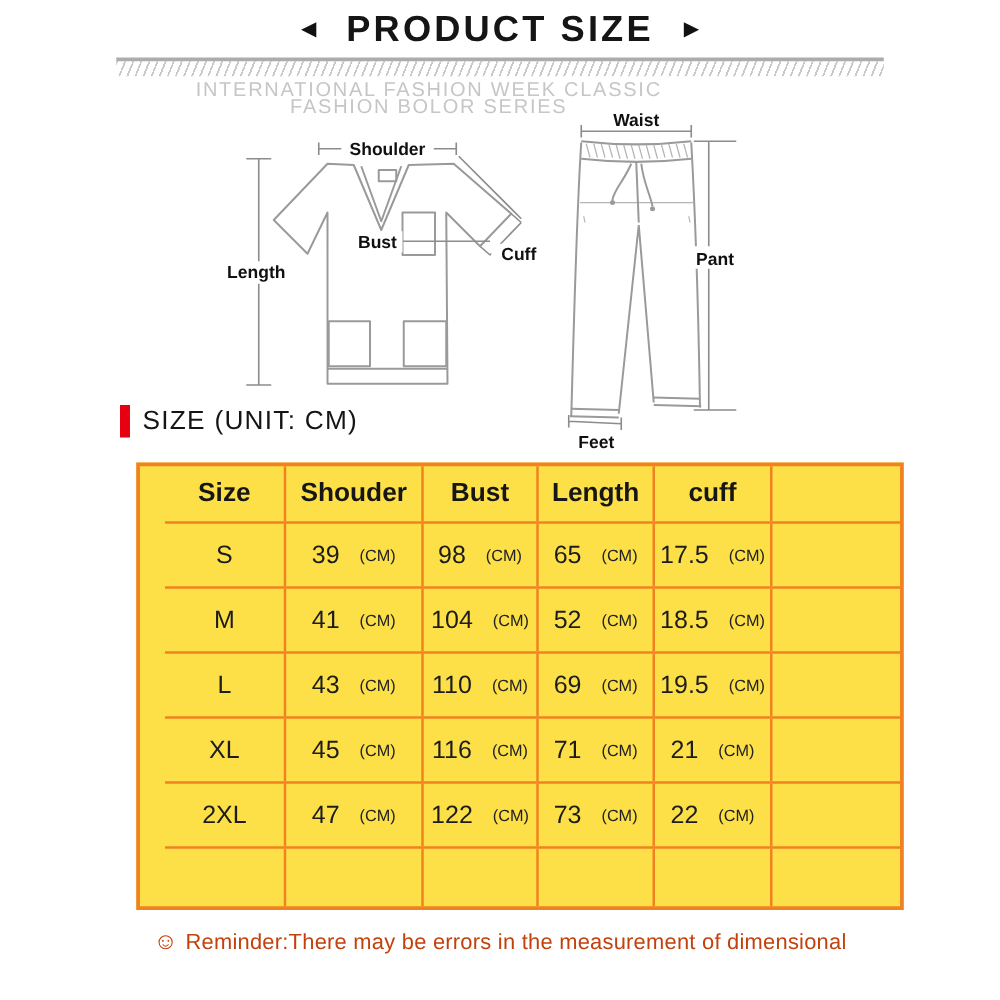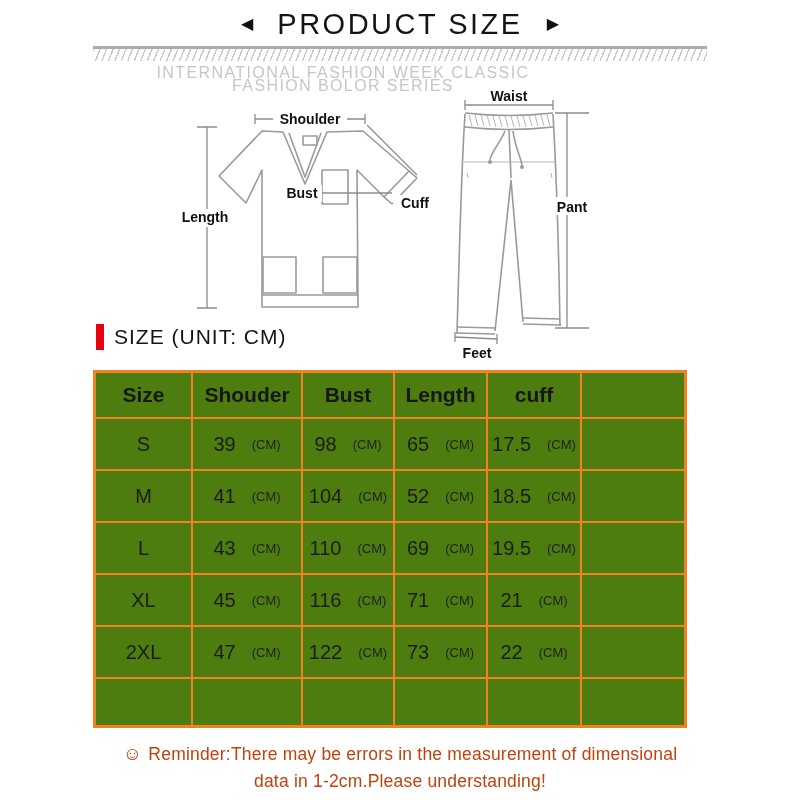--- a/index.html
+++ b/index.html
@@ -4,21 +4,21 @@
 <style>
   :root{ --orange:#f08222; --red:#e60012; }
   html,body{margin:0;padding:0;background:#fff;}
   .page{position:relative;width:800px;height:800px;background:#fff;overflow:hidden;
         font-family:"Liberation Sans",sans-serif;color:#111;}
 
   
   .title-row{position:absolute;top:6px;left:0;width:800px;height:36px;
              display:flex;align-items:center;justify-content:center;gap:24px;}
   .title-arrow{font-size:16px;color:#111;line-height:1;}
-  .title-text{font-size:29px;font-weight:normal;letter-spacing:2.5px;color:#151515;}
+  .title-text{font-size:29px;font-weight:bold;letter-spacing:2.5px;color:#151515;}
 
   
   .hatch-band{position:absolute;top:46px;left:93px;width:614px;height:12px;
               border-top:3px solid #acacac;
               background:repeating-linear-gradient(112deg,#c9c9c9 0 1.4px,transparent 1.4px 6px);}
 
   
   .subtitle{position:absolute;top:66px;left:93px;width:500px;text-align:center;
             font-size:16px;line-height:13px;letter-spacing:1.4px;color:#c6c6c6;}
 
@@ -29,22 +29,22 @@
   .meas{stroke:#8c8c8c;stroke-width:1.3;fill:none;}
   .lblbg{fill:#ffffff;}
   .lbl{font-family:"Liberation Sans",sans-serif;font-size:14px;font-weight:bold;fill:#101010;}
 
   
   .size-heading{position:absolute;top:324px;left:96px;display:flex;align-items:center;}
   .red-bar{width:8px;height:26px;background:var(--red);margin-right:10px;}
   .size-heading-text{font-size:21px;color:#151515;letter-spacing:1px;}
 
   
-  .size-table{position:absolute;top:370px;left:93px;width:588px;
-              border:3px solid var(--orange);background:#4d7c0f;}
+  .size-table{position:absolute;top:370px;left:109px;width:588px;
+              border:3px solid var(--orange);background:#fde047;padding-left:20px;}
   .trow{display:grid;grid-template-columns:97px 110px 92px 93px 94px auto;
         border-bottom:2px solid var(--orange);height:50px;}
   .trow.thead{height:44px;}
   .trow.empty{height:46px;border-bottom:none;}
   .cell{display:flex;align-items:center;justify-content:center;
         border-right:2px solid var(--orange);font-size:20px;color:#1c1c1c;}
   .cell:last-child{border-right:none;}
   .cell .unit{font-size:13px;margin-left:16px;color:#222;}
   .th{font-size:21px;font-weight:600;color:#161616;}
 
@@ -265,16 +265,15 @@
       <div class="cell"></div>
       <div class="cell"></div>
       <div class="cell"></div>
     </div>
   </div>
 
   <div class="reminder">
     <div>
       <span class="smiley">☺</span><span>Reminder:There may be errors in the measurement of dimensional</span>
     </div>
-    <div>data in 1-2cm.Please understanding!</div>
   </div>
 
 </div>
 
 </body></html>

